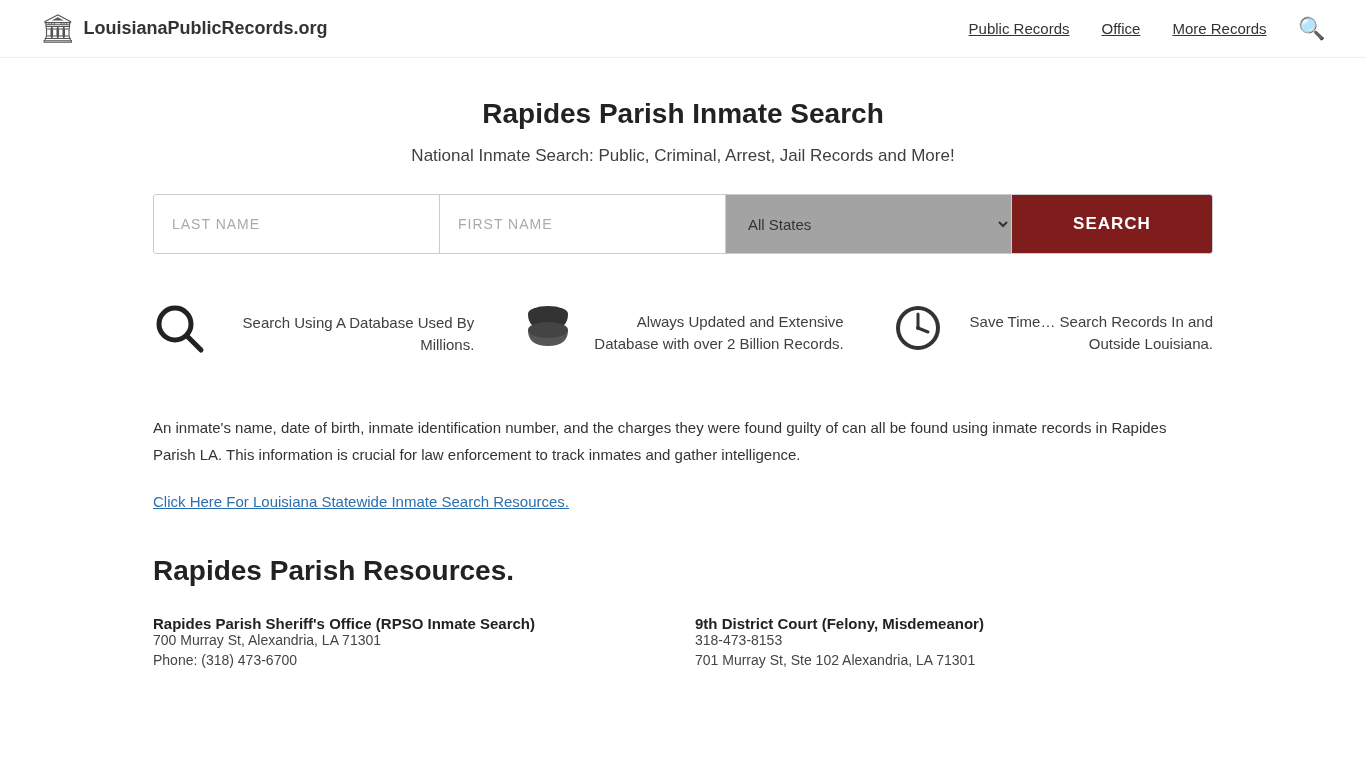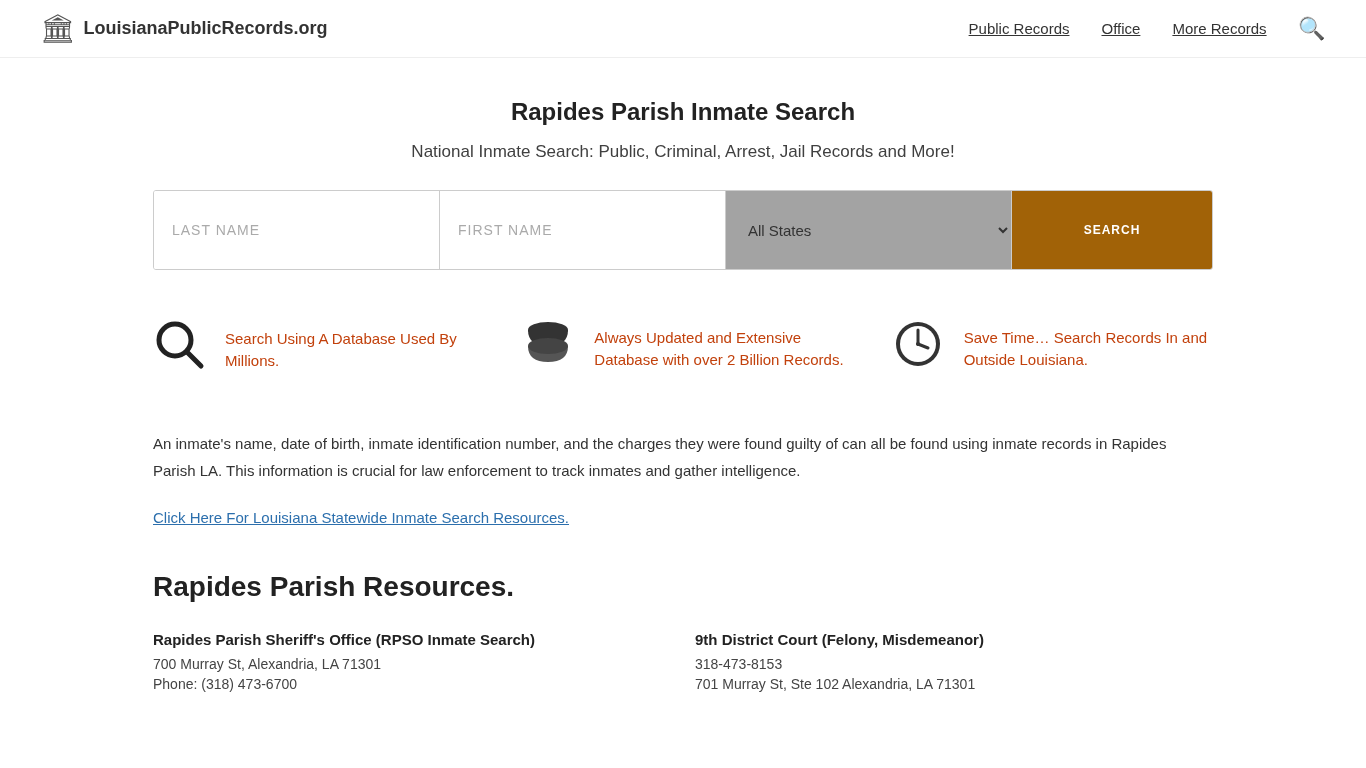--- a/index.html
+++ b/index.html
@@ -48,21 +48,21 @@
 
     
     main {
       max-width: 1100px;
       margin: 0 auto;
       padding: 40px 20px 60px;
     }
 
     .page-title {
       text-align: center;
-      font-size: 24px;
+      font-size: 28px;
       font-weight: bold;
       color: #222;
       margin-bottom: 16px;
     }
     .page-subtitle {
       text-align: center;
       font-size: 17px;
       color: #404040;
       margin-bottom: 28px;
     }
@@ -97,25 +97,25 @@
       font-size: 15px;
       border: none;
       border-right: 1px solid #ccc;
       outline: none;
       background: #a3a3a3;
       color: #333;
       cursor: pointer;
       appearance: auto;
     }
     .search-btn {
-      background: #a16207;
+      background: #7f1d1d;
       color: #fff;
       border: none;
-      padding: 32px 48px;
-      font-size: 12px;
+      padding: 19px 48px;
+      font-size: 17px;
       font-weight: bold;
       letter-spacing: 1px;
       cursor: pointer;
       min-width: 200px;
     }
 
     
     .features {
       display: flex;
       align-items: flex-start;
@@ -129,22 +129,22 @@
       gap: 20px;
       flex: 1;
     }
     .feature-icon {
       font-size: 44px;
       color: #333;
       flex-shrink: 0;
     }
     .feature-text {
       font-size: 15px;
-      color: #c2410c;
-      text-align: left;
+      color: #404040;
+      text-align: right;
       line-height: 1.5;
     }
 
     
     .description {
       margin-bottom: 40px;
       line-height: 1.8;
       font-size: 15px;
       color: #333;
     }
@@ -166,21 +166,21 @@
     }
     .resources-grid {
       display: grid;
       grid-template-columns: 1fr 1fr;
       gap: 24px;
     }
     .resource-item h3 {
       font-size: 15px;
       font-weight: bold;
       color: #222;
-      margin-bottom: 8px;
+      margin-bottom: 0;
     }
     .resource-item p {
       font-size: 14px;
       color: #444;
       margin-bottom: 4px;
     }
   </style>
 </head>
 <body>
 

